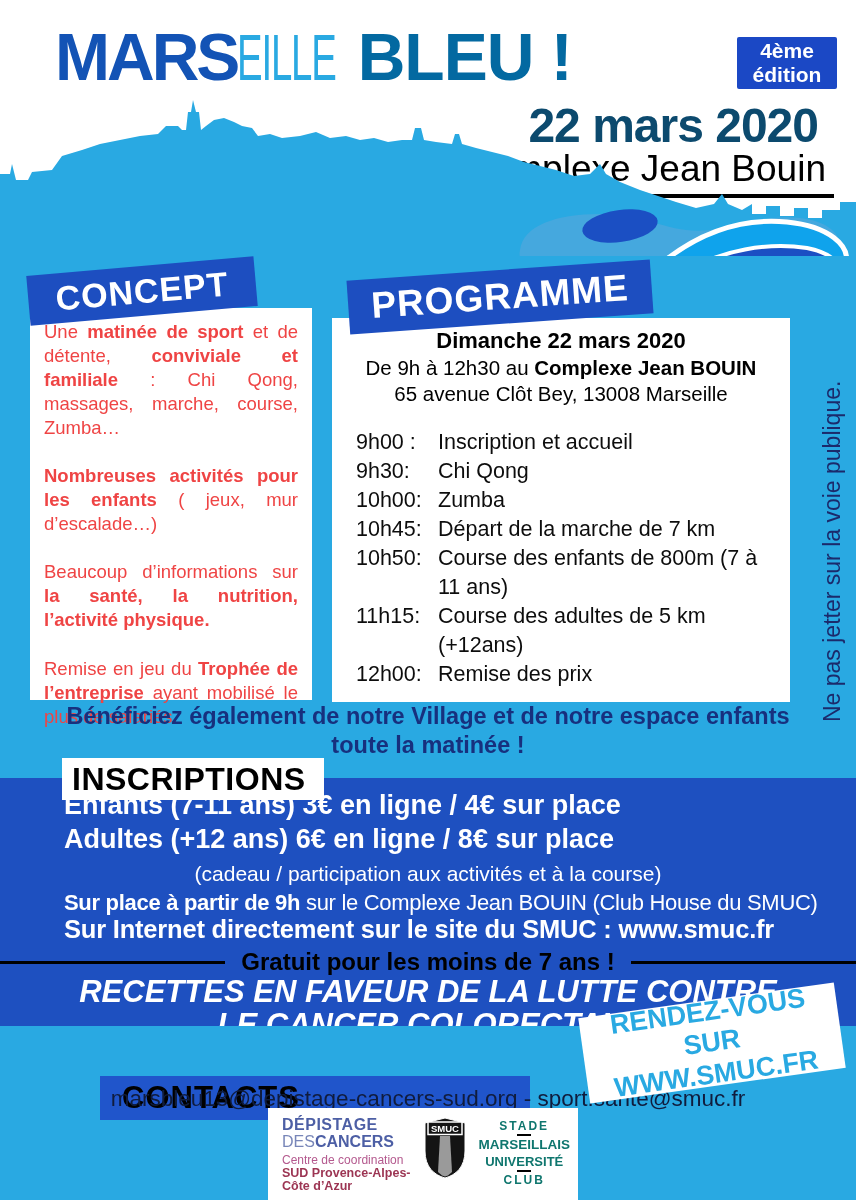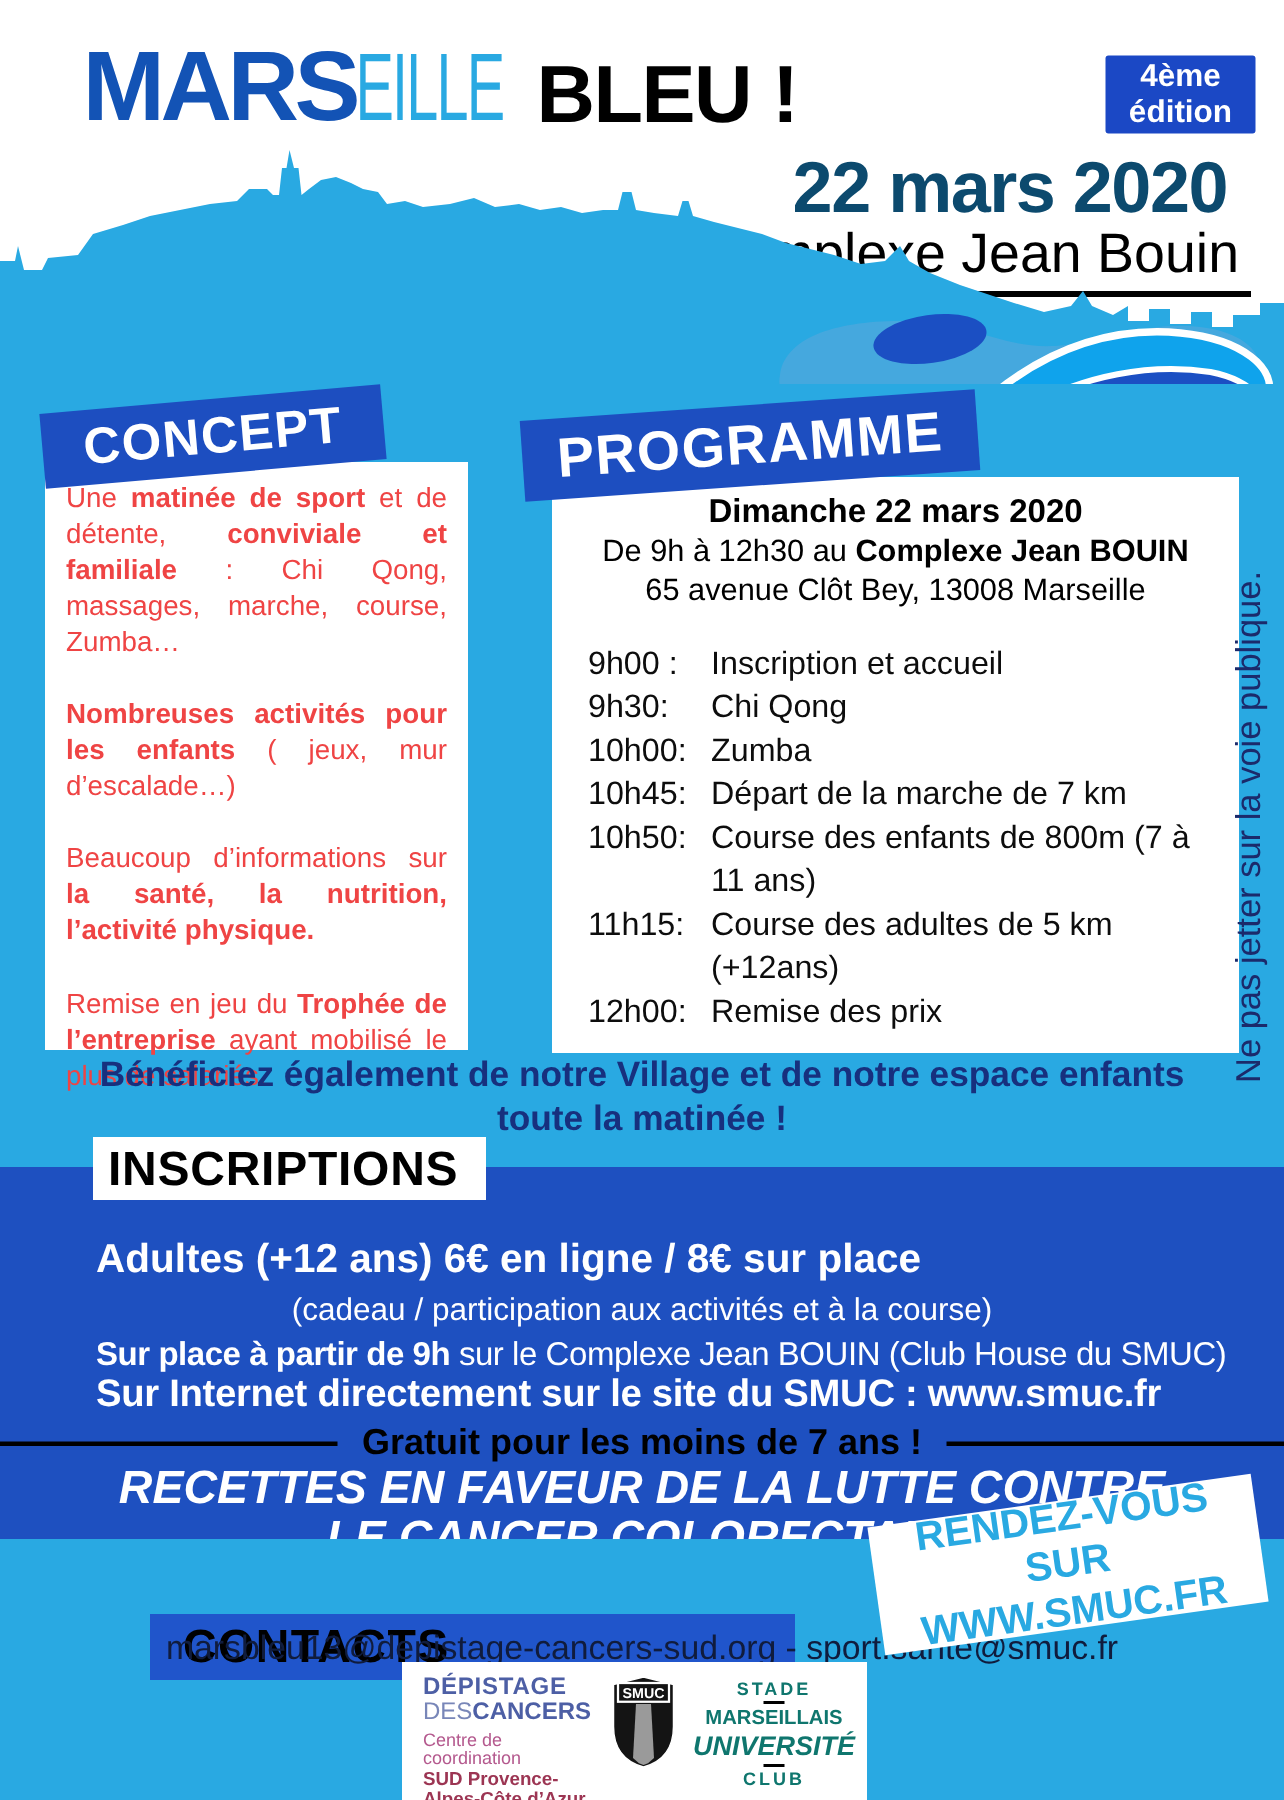--- a/index.html
+++ b/index.html
@@ -5,36 +5,36 @@
   html,body{margin:0;padding:0;background:#e8e8e8;}
   .poster{
     position:relative;width:856px;height:1200px;background:#fff;overflow:hidden;
     font-family:"Liberation Sans",sans-serif;margin:0 auto;
   }
   .b{font-weight:bold;}
   
   .title-row{position:absolute;left:55px;top:24px;display:flex;align-items:flex-end;white-space:nowrap;line-height:1;}
   .t-mars{font-size:66px;font-weight:bold;color:#1353B5;letter-spacing:-3px;}
   .t-eille{font-size:64px;font-weight:400;color:#29A9E2;letter-spacing:-2px;display:inline-block;transform:scaleX(.60);transform-origin:left bottom;margin-right:-58px;}
-  .t-bleu{font-size:54px;font-weight:bold;color:#000000;letter-spacing:-1px;margin-left:14px;}
+  .t-bleu{font-size:66px;font-weight:bold;color:#0369a1;letter-spacing:-1px;margin-left:14px;}
   .badge{position:absolute;left:737px;top:37px;width:100px;height:52px;background:#1B48C5;color:#fff;
     font-size:21px;font-weight:bold;text-align:center;display:flex;flex-direction:column;justify-content:center;line-height:1.15;border-radius:2px;}
   .date-main{position:absolute;right:38px;top:98px;font-size:48px;font-weight:bold;color:#0c4a6e;letter-spacing:-1px;}
   .venue{position:absolute;right:30px;top:148px;font-size:37px;color:#000;}
   .rule{position:absolute;left:480px;top:194px;width:354px;height:4px;background:#000;}
   
   .skyline{position:absolute;left:0;top:90px;width:856px;height:170px;}
   .waves{position:absolute;left:505px;top:190px;width:351px;height:120px;}
   .mainbg{position:absolute;left:0;top:256px;width:856px;height:522px;background:#29A9E2;}
   
   .concept-panel{position:absolute;left:30px;top:308px;width:282px;height:392px;background:#fff;box-sizing:border-box;padding:12px 14px;}
   .concept-panel p{margin:0 0 24px 0;font-size:18.5px;line-height:1.3;color:#ef4444;text-align:justify;}
   .concept-head{position:absolute;left:28px;top:266px;width:228px;height:50px;background:#1D4EC0;transform:rotate(-5deg);
     display:flex;align-items:center;justify-content:center;color:#fff;font-weight:bold;font-size:34px;letter-spacing:1px;}
-  .prog-panel{position:absolute;left:332px;top:318px;width:458px;height:384px;background:#fff;box-sizing:border-box;padding:10px 6px;margin-left:36px;}
+  .prog-panel{position:absolute;left:332px;top:318px;width:458px;height:384px;background:#fff;box-sizing:border-box;padding:10px 6px;}
   .prog-head{position:absolute;left:348px;top:270px;width:304px;height:54px;background:#1D4EC0;transform:rotate(-4deg);
     display:flex;align-items:center;justify-content:center;color:#fff;font-weight:bold;font-size:37px;letter-spacing:1px;}
   .p-date{text-align:center;font-weight:bold;font-size:22px;color:#000;}
   .p-line{text-align:center;font-size:20.5px;color:#000;margin-top:2px;}
   .schedule{margin-top:22px;padding-left:18px;}
   .sched-row{display:flex;font-size:21.5px;color:#0d0d0d;line-height:29px;}
   .sched-time{width:82px;flex:none;}
   .side-note{position:absolute;right:10px;top:392px;height:330px;writing-mode:vertical-rl;transform:rotate(180deg);
     font-size:23px;color:#1B2A6B;white-space:nowrap;}
   
@@ -66,21 +66,21 @@
   .dep-l2{font-size:16px;}
   .dep-des{color:#7886B8;}
   .dep-cancers{color:#4D5FA5;font-weight:bold;}
   .dep-l3{color:#B4598E;font-size:12px;margin-top:3px;}
   .dep-l4{color:#9C3553;font-weight:bold;font-size:12.5px;margin-top:1px;}
   .shield{width:46px;height:62px;flex:none;}
   .stade{flex:1;text-align:center;color:#0f766e;line-height:1.2;padding-top:2px;}
   .st-l1{font-size:12px;font-weight:bold;letter-spacing:2px;}
   .st-dash{width:14px;height:2px;background:#000;margin:1px auto;}
   .st-l2{font-size:13.5px;font-weight:bold;}
-  .st-l3{font-size:18px;font-weight:bold;font-style:italic;}
+  .st-l3{font-size:13px;font-weight:bold;}
   .st-l4{font-size:12px;font-weight:bold;letter-spacing:2px;}
 </style>
 </head>
 <body>
 
 <div class="poster">
 
   <div class="title-row">
     <span class="t-mars">MARS</span>
       <span class="t-eille">EILLE</span>
@@ -154,20 +154,21 @@
 
   <div class="side-note">Ne pas jetter sur la voie publique.</div>
 
   <div class="benef">
     <div>Bénéficiez également de notre Village et de notre espace enfants</div>
     <div>toute la matinée !</div>
   </div>
 
   <div class="insc-box">INSCRIPTIONS</div>
   <div class="band">
+    <div class="l-enfants">Enfants (7-11 ans) 3€ en ligne / 4€ sur place</div>
     <div class="l-adultes">Adultes (+12 ans) 6€ en ligne / 8€ sur place</div>
     <div class="l-cadeau">(cadeau / participation aux activités et à la course)</div>
     <div class="l-surplace"><span class="b">Sur place à partir de 9h</span><span> sur le Complexe Jean BOUIN (Club House du SMUC)</span></div>
     <div class="l-internet">Sur Internet directement sur le site du SMUC : www.smuc.fr</div>
     <div class="l-gratuit">
       <div class="hline"></div>
       <span>Gratuit pour les moins de 7 ans !</span>
       <div class="hline"></div>
     </div>
     <div class="l-recettes">

